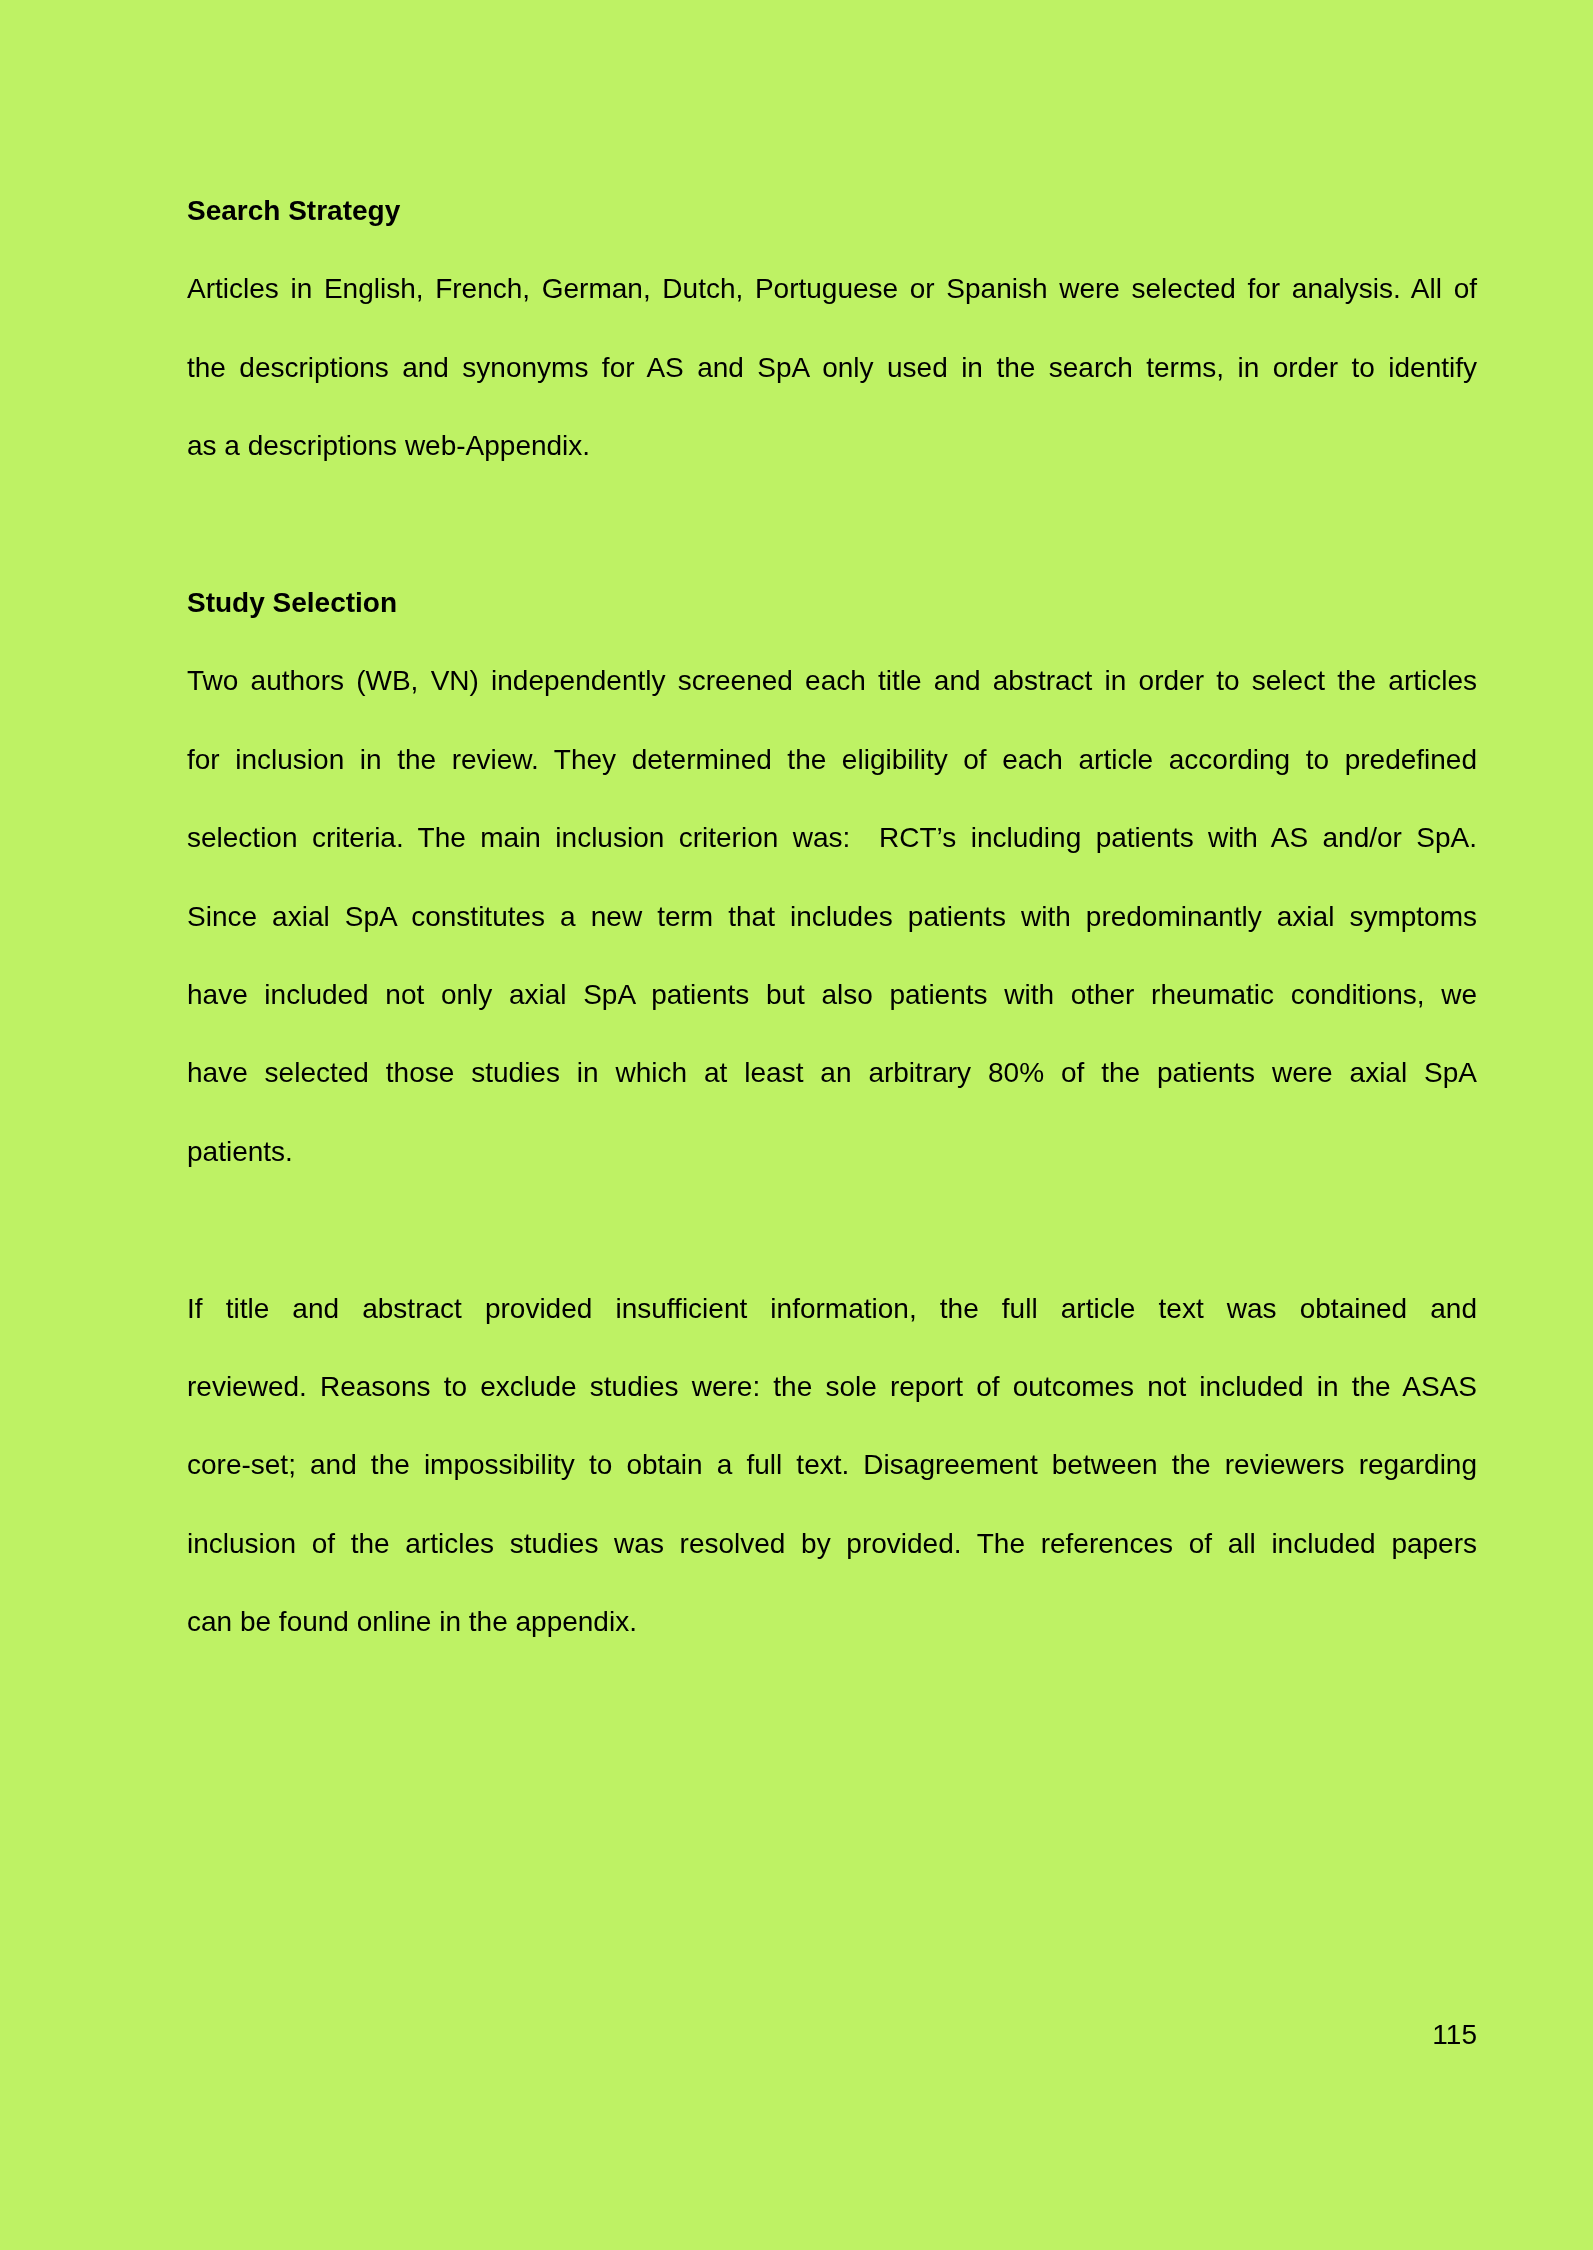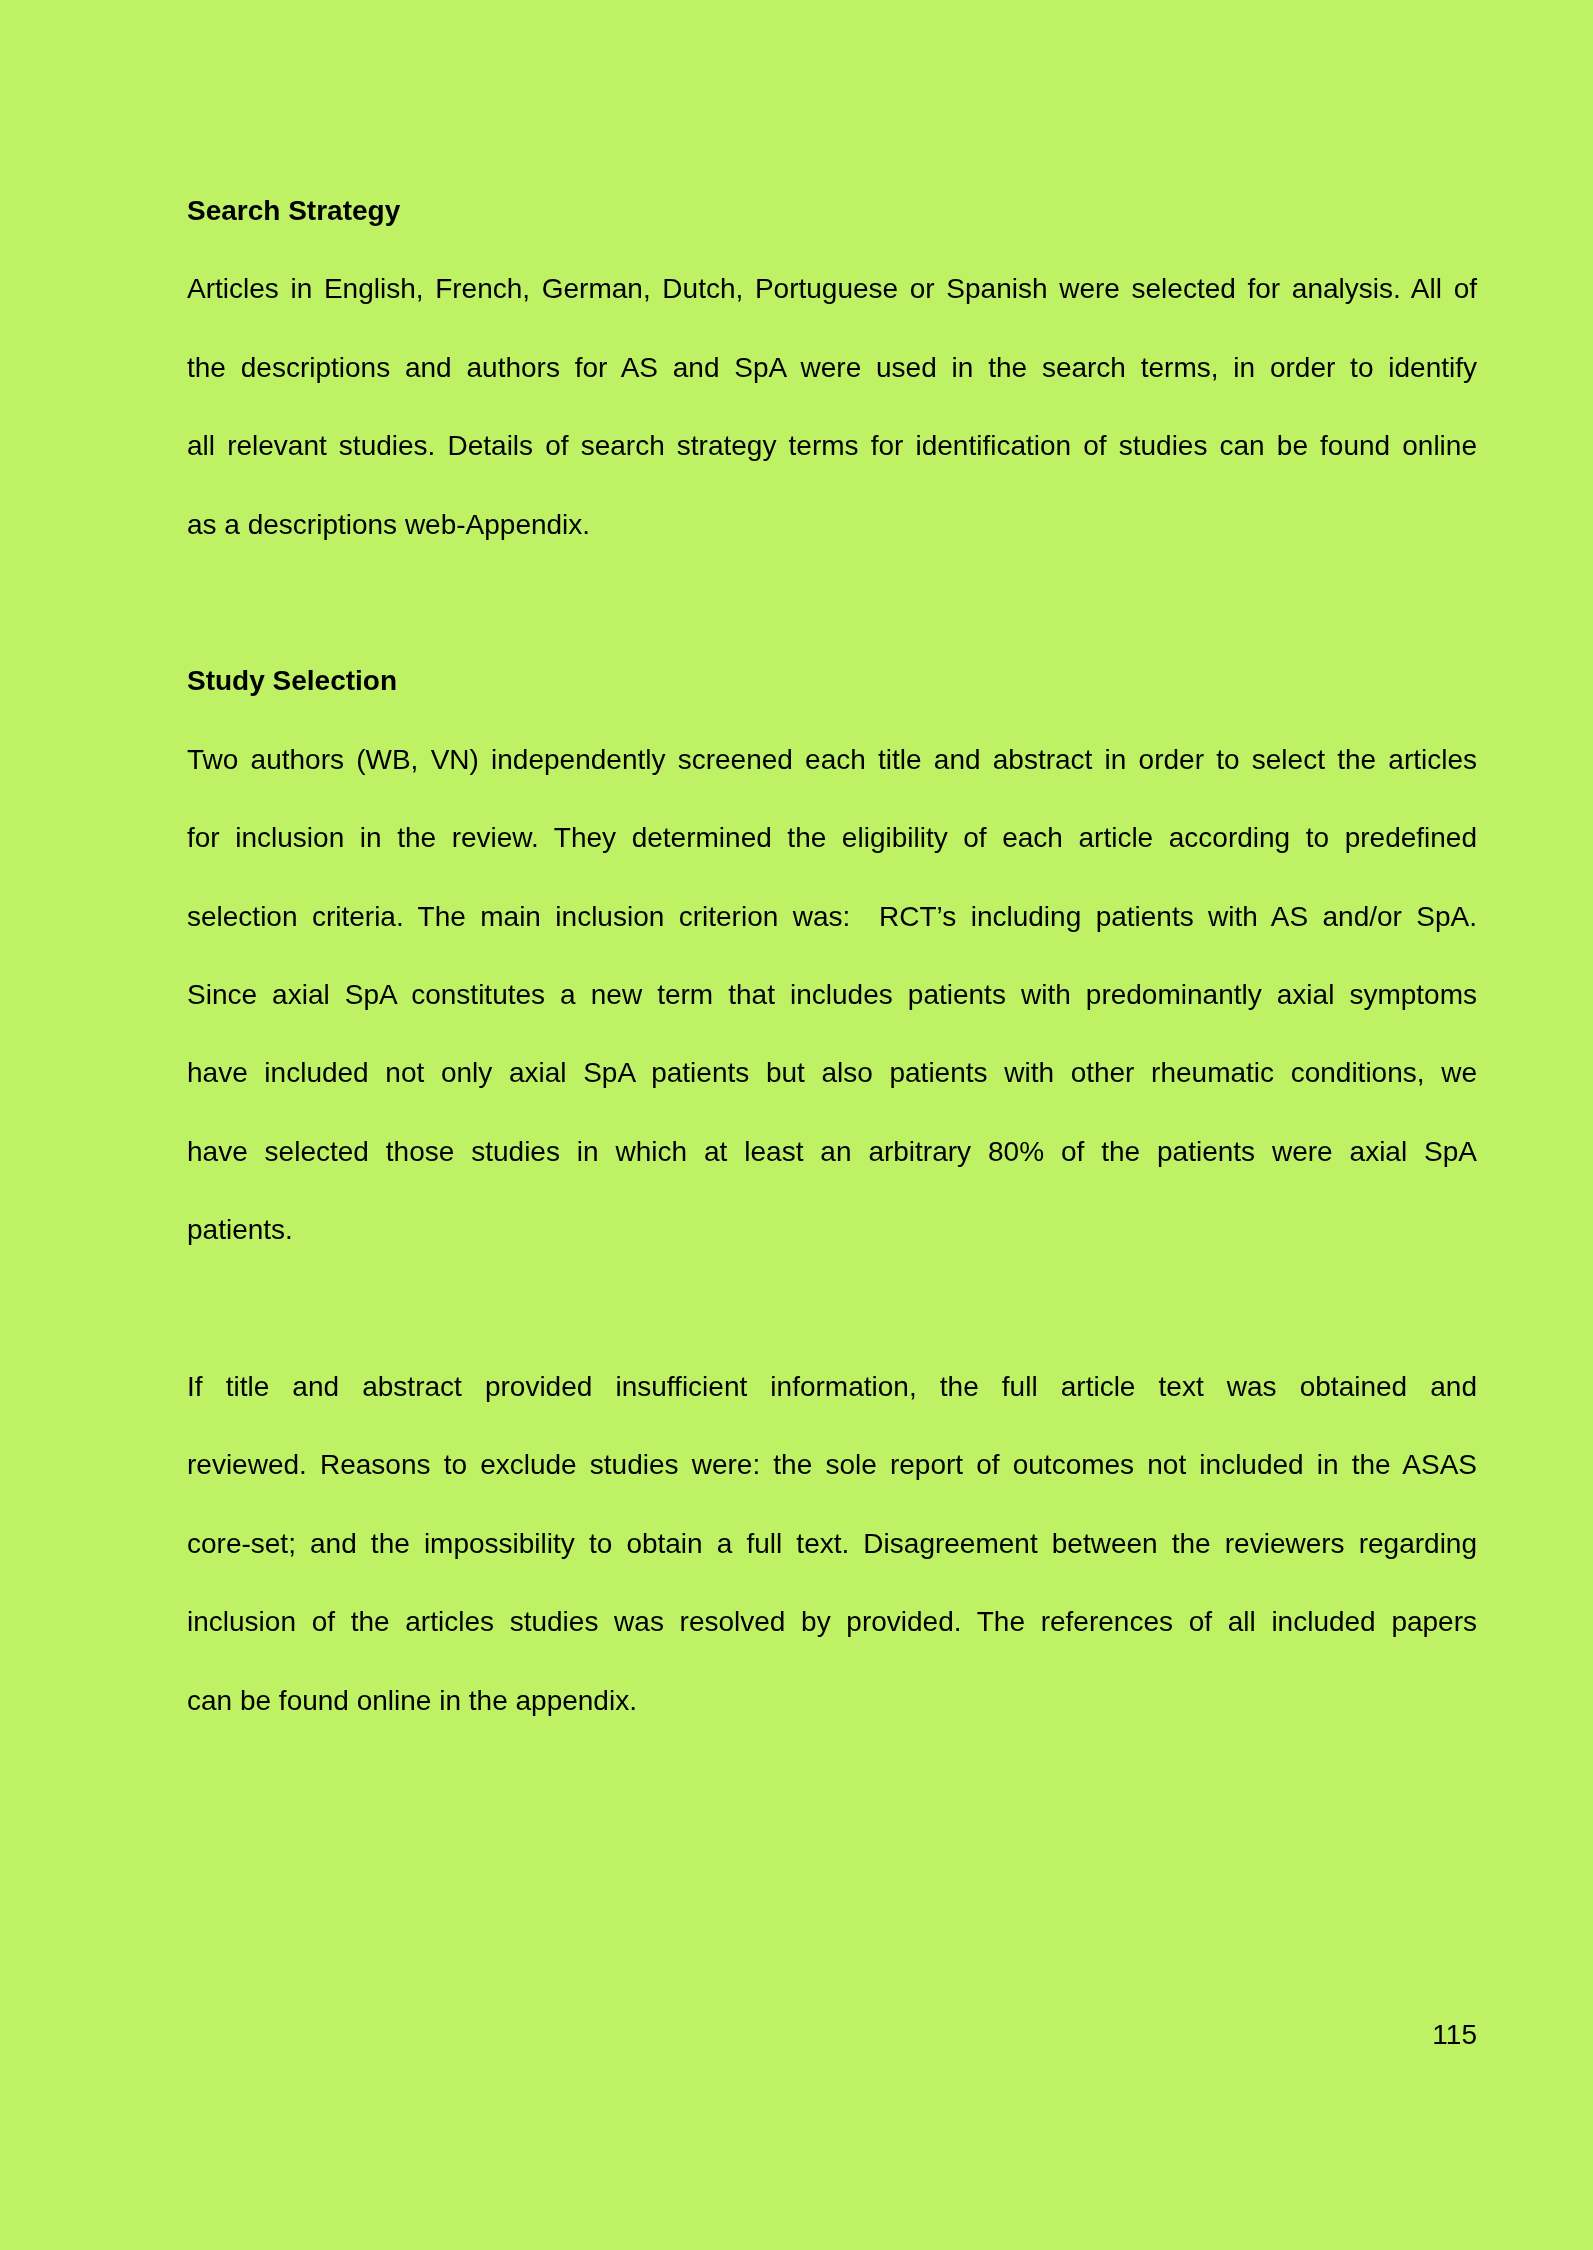--- a/index.html
+++ b/index.html
@@ -50,22 +50,21 @@
 </style>
 </head>
 <body>
 
 <div class="page">
   <main class="content">
 
     <section>
       <h2 class="hd">Search Strategy</h2>
       <p class="ln">Articles in English, French, German, Dutch, Portuguese or Spanish were selected for analysis. All of</p>
-      <p class="ln">the descriptions and authors for AS and SpA were used in the search terms, in order to identify</p>
-      <p class="ln">all relevant studies. Details of search strategy terms for identification of studies can be found online</p>
+      <p class="ln">the descriptions and synonyms for AS and SpA only used in the search terms, in order to identify</p>
       <p class="ln last">as a descriptions web-Appendix.</p>
     </section>
 
     <div class="sp"></div>
 
     <section>
       <h2 class="hd">Study Selection</h2>
       <p class="ln">Two authors (WB, VN) independently screened each title and abstract in order to select the articles</p>
       <p class="ln">for inclusion in the review. They determined the eligibility of each article according to predefined</p>
       <p class="ln">selection criteria. The main inclusion criterion was:  RCT’s including patients with AS and/or SpA.</p>

